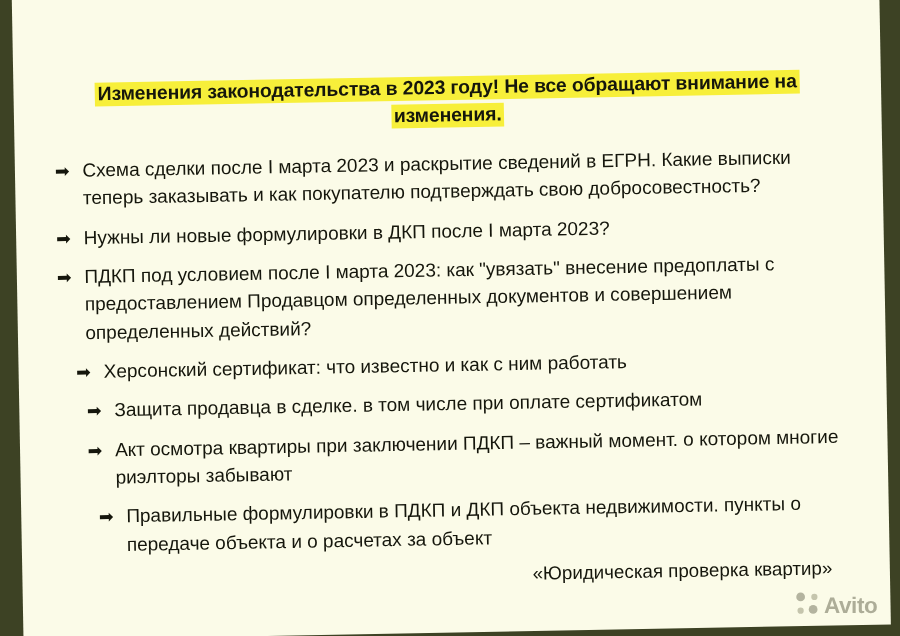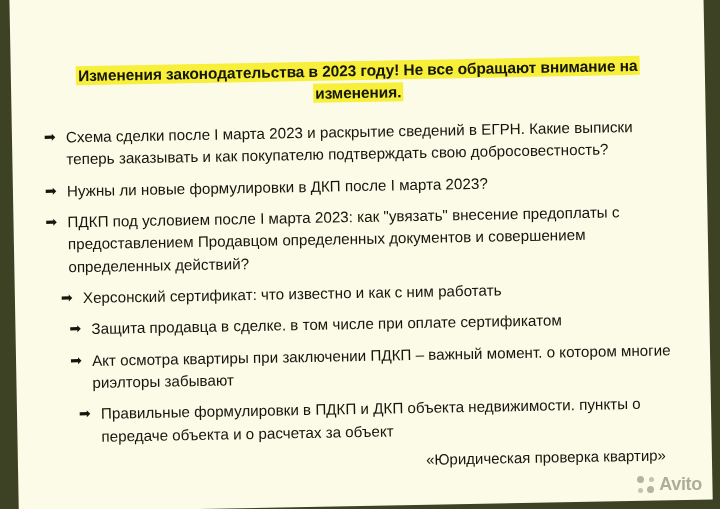--- a/index.html
+++ b/index.html
@@ -90,21 +90,21 @@
     font-size: 15px;
     padding-right: 14px;
     color: #15160c;
   }
   
   .watermark {
     position: absolute;
     right: 18px;
     bottom: 14px;
     display: flex;
-    align-items: center;
+    align-items: flex-start;
     gap: 5px;
     opacity: 0.55;
   }
   .wm-dots {
     position: relative;
     width: 17px;
     height: 17px;
   }
   .wm-dots i {
     position: absolute;

